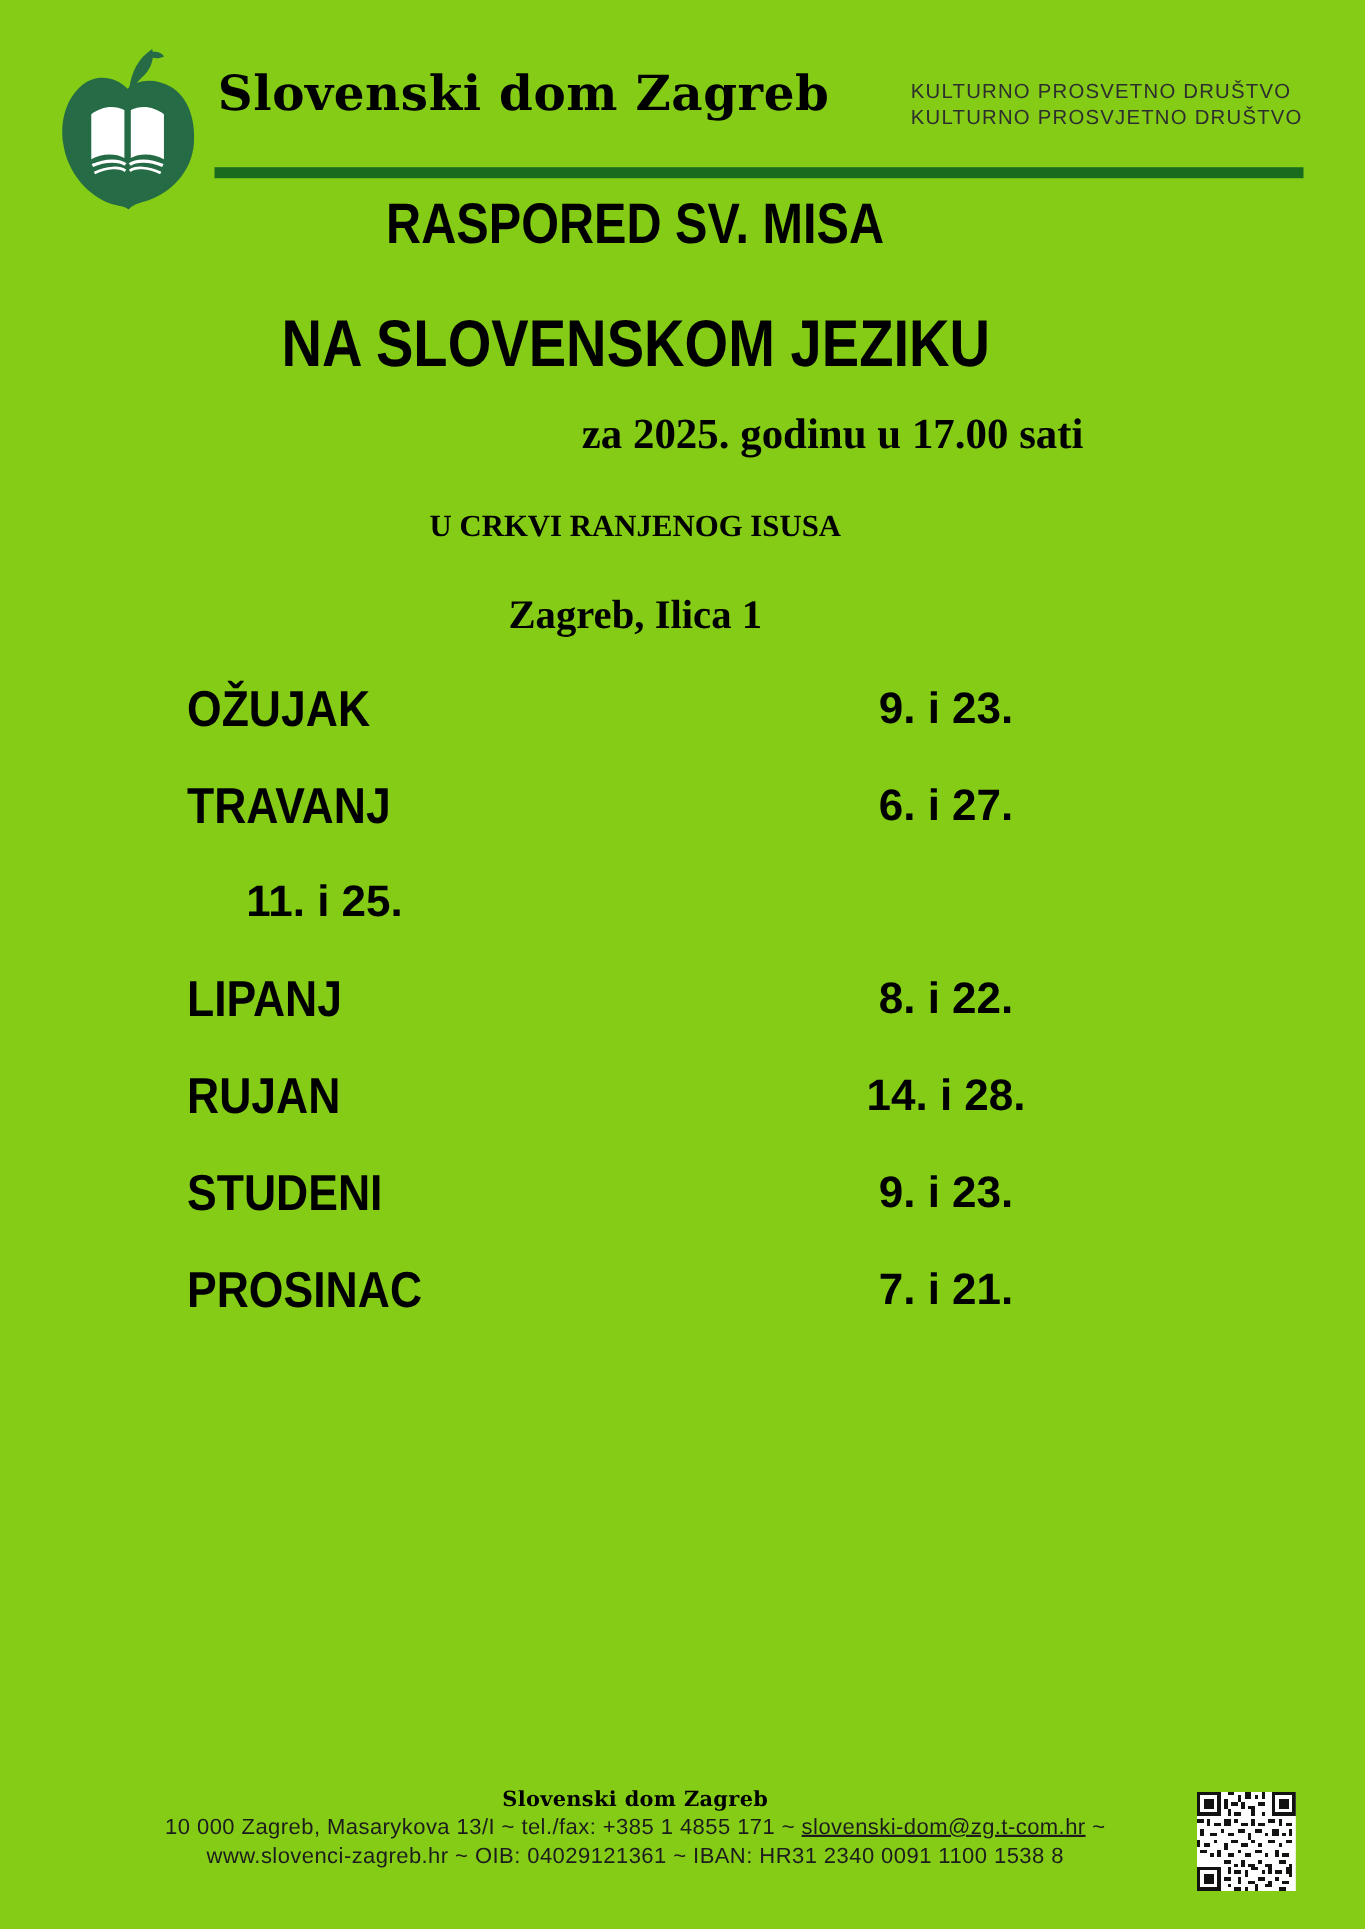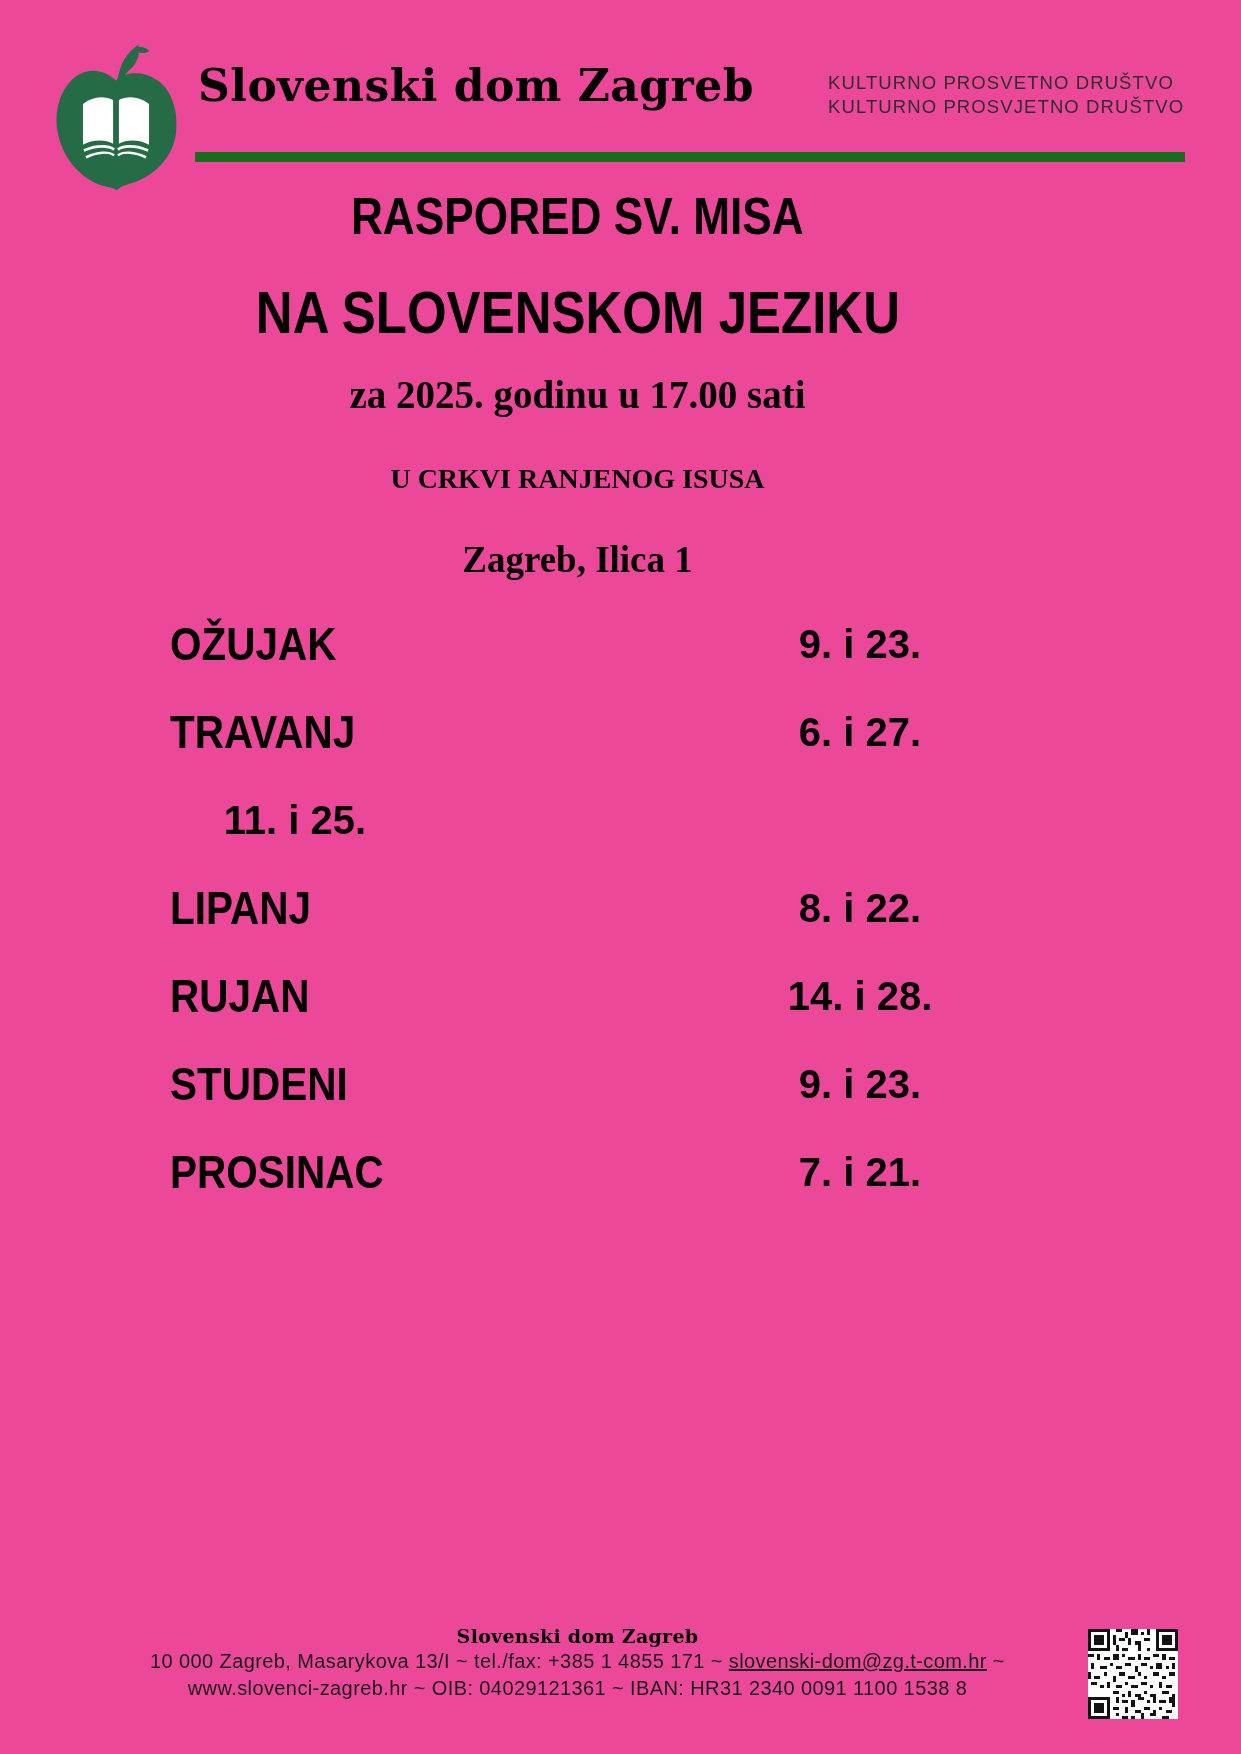--- a/index.html
+++ b/index.html
@@ -1,17 +1,17 @@
 <!DOCTYPE html>
 <html><head>
 <meta charset="utf-8">
 <style>
   html,body{margin:0;padding:0;background:#e8e8e8;}
   .page{
-    position:relative;width:1241px;height:1754px;background:#ec4899;
+    position:relative;width:1241px;height:1754px;background:#84cc16;
     margin:0 auto;overflow:hidden;
     font-family:"Liberation Sans",sans-serif;color:#000;
   }
   
   .logo{position:absolute;left:48px;top:40px;width:136px;height:154px;}
   .brand{
     position:absolute;left:198px;top:60px;width:560px;
     font-family:"DejaVu Serif",serif;font-weight:bold;font-size:44px;
     letter-spacing:0.5px;white-space:nowrap;
   }
@@ -19,23 +19,23 @@
     position:absolute;left:828px;top:71px;width:310px;
     font-size:18.5px;line-height:24px;color:#2e2e2e;
     letter-spacing:1.1px;white-space:nowrap;
   }
   .org-block div{text-align:justify;text-align-last:justify;}
   .rule{position:absolute;left:195px;top:152px;width:990px;height:10px;background:#1a6b1e;}
   
   .center-line{position:absolute;left:170px;width:815px;text-align:center;margin:0;white-space:nowrap;}
   .cx{display:inline-block;transform:scaleX(0.85);transform-origin:center center;}
   .cx-left{display:inline-block;transform:scaleX(0.88);transform-origin:left center;}
-  .t1{top:186px;font-size:52px;font-weight:bold;}
+  .t1{top:174px;font-size:52px;font-weight:bold;}
   .t2{top:278px;font-size:60px;font-weight:bold;}
-  .sub{top:372px;font-family:"Liberation Serif",serif;font-size:39px;font-weight:bold;}
+  .sub{top:372px;font-family:"Liberation Serif",serif;font-size:39px;font-weight:bold;text-align:right;}
   .loc1{top:447px;font-family:"Liberation Serif",serif;font-size:28px;font-weight:bold;margin-top:16px;}
   .loc2{top:516px;font-family:"Liberation Serif",serif;font-size:37px;font-weight:bold;margin-top:22px;}
   
   .rows{position:absolute;left:170px;top:600px;width:815px;}
   .row{display:flex;justify-content:space-between;align-items:center;height:88px;}
   .row .month{font-size:46px;font-weight:bold;white-space:nowrap;}
   .row .dates{width:250px;text-align:center;font-size:40px;font-weight:bold;white-space:nowrap;}
   
   .footer{
     position:absolute;left:70px;top:1624px;width:1015px;text-align:center;

